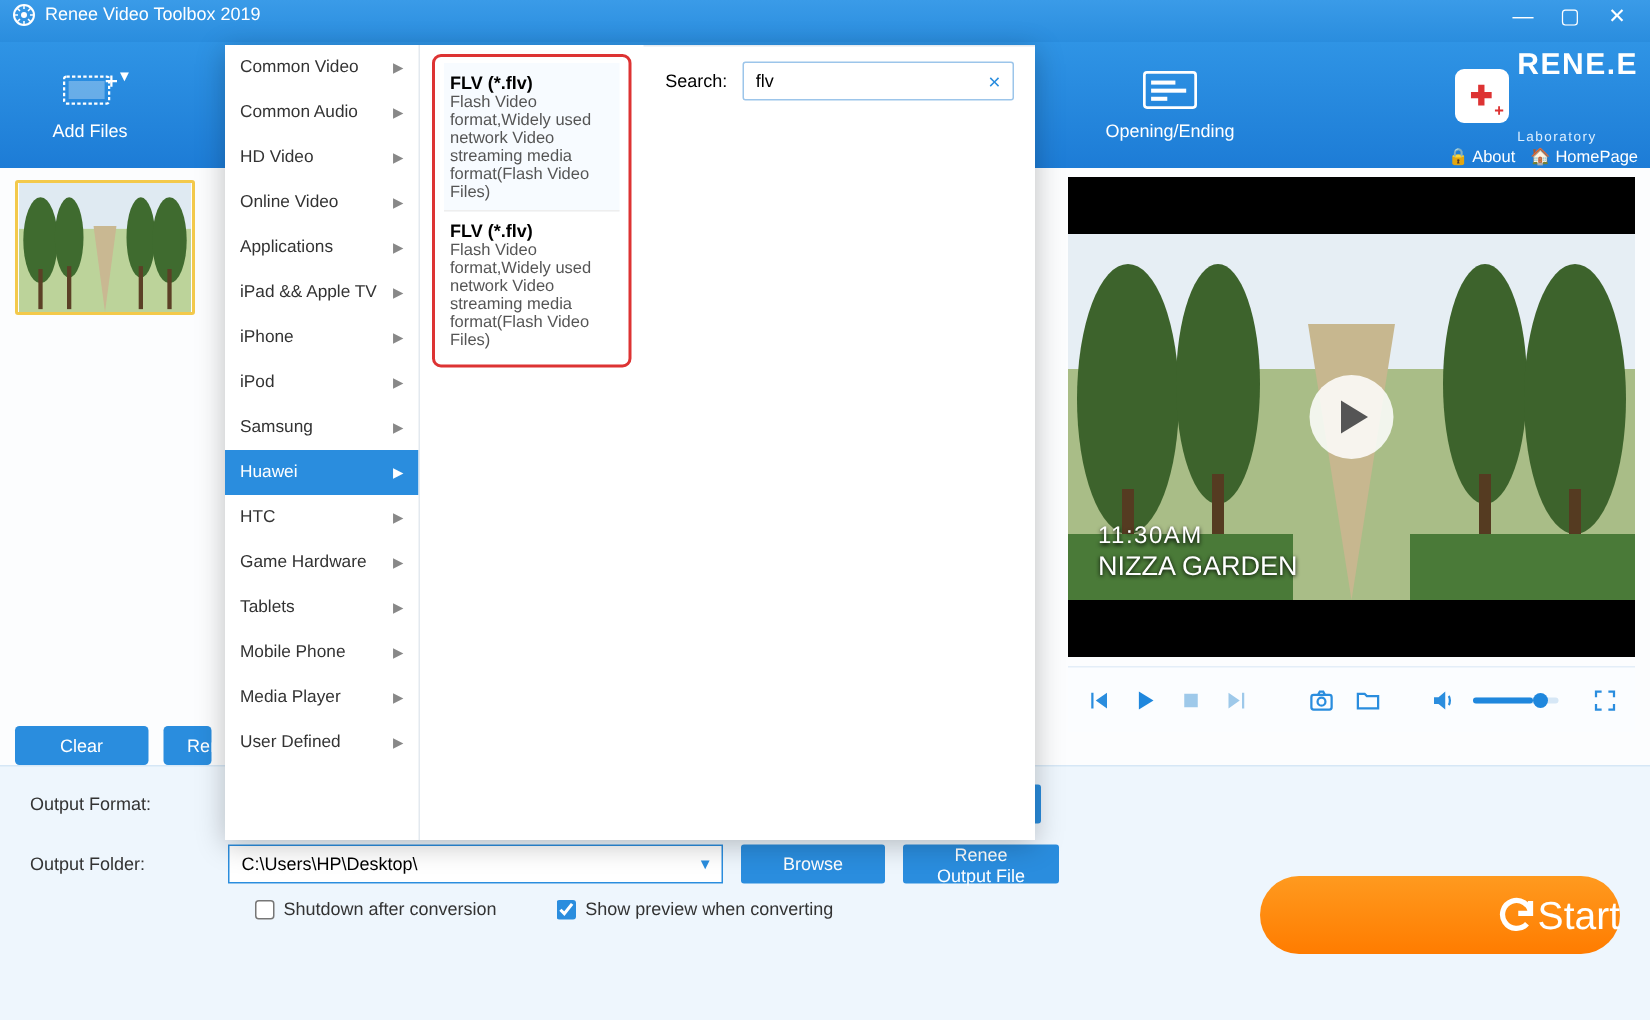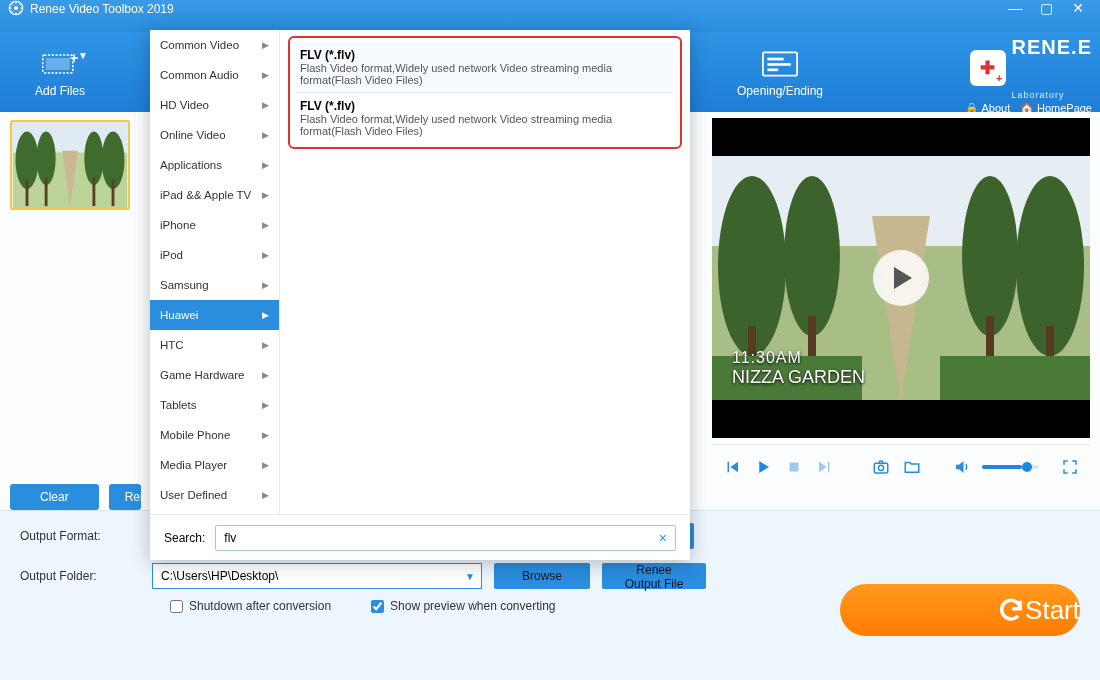--- a/index.html
+++ b/index.html
@@ -1,19 +1,19 @@
 <!DOCTYPE html>
 <html><head>
 <meta charset="utf-8">
 <style>
   * { box-sizing: border-box; margin: 0; padding: 0; font-family: "Segoe UI", Tahoma, sans-serif; }
   body { width: 1100px; height: 680px; background: #fff; overflow: hidden; position: relative; }
 
   
-  .titlebar { height: 28px; background: linear-gradient(#3a9be8,#2a8dde); display: flex; align-items: flex-end; color: #fff; font-size: 12px; padding: 16px 8px; }
+  .titlebar { height: 28px; background: linear-gradient(#3a9be8,#2a8dde); display: flex; align-items: flex-start; color: #fff; font-size: 12px; padding: 2px 8px; }
   .titlebar .app-icon { width: 16px; height: 16px; margin-right: 6px; display:flex; align-items:center; justify-content:center;}
   .titlebar .spacer { flex: 1; }
   .win-controls span { display:inline-block; width:28px; text-align:center; cursor:pointer; font-size:14px; }
 
   
   .toolbar { height: 84px; background: linear-gradient(#2f94e5,#1d7cd6); display:flex; align-items:center; padding: 0 10px; position:relative; color:#fff; }
   .toolbar .tool { display:flex; flex-direction:column; align-items:center; justify-content:center; width: 100px; height:80px; font-size:12px; cursor:pointer; }
   .tool .icon { width:36px; height:28px; margin-bottom:6px; display:flex; align-items:center; justify-content:center; }
   .toolbar .rightside { position:absolute; right:8px; top:4px; display:flex; flex-direction:column; align-items:flex-end; }
   .brand { display:flex; align-items:center; gap:6px;}
@@ -53,32 +53,32 @@
   .list-btns{ position:absolute; left:10px; top:372px; display:flex; gap:10px;}
   .blue-btn{ background:#2a8dde; color:#fff; border:none; padding:6px 30px; font-size:12px; border-radius:3px; cursor:pointer;}
   .blue-btn.sm{padding:6px 16px;}
 
   
   .bottom{ position:absolute; left:0; right:0; bottom:0; height:170px; background:#eef6fd; border-top:1px solid #d6e7f6; padding:12px 20px 28px 20px; display:flex; flex-direction:column; gap:14px;}
   .b-row{ display:flex; align-items:center; gap:12px;}
   .b-label{ width:120px; font-size:12px; color:#333;}
   .combo{ flex:0 0 330px; height:26px; border:1px solid #2a8dde; background:#fff; display:flex; align-items:center; padding:0 8px; font-size:12px; position:relative; cursor:pointer;}
   .combo .caret{ position:absolute; right:6px; color:#2a8dde; font-size:10px;}
-  .b-btn{ background:#2a8dde; color:#0f172a; border:none; height:26px; padding:0 28px; font-size:12px; border-radius:2px; cursor:pointer;}
+  .b-btn{ background:#2a8dde; color:#ffffff; border:none; height:26px; padding:0 28px; font-size:12px; border-radius:2px; cursor:pointer;}
   .b-btn.sm{padding:0 16px;}
   .checks{display:flex; gap:40px; font-size:12px; color:#333; margin-left:150px; margin-top:-4px;}
   .checks label{display:flex; align-items:center; gap:6px; cursor:pointer;}
   .checks input{accent-color:#2a8dde;}
   .start-btn{ position:absolute; right:20px; bottom:44px; width:240px; height:52px; background:linear-gradient(#ff9a1f,#ff7c00); border:none; border-radius:28px; color:#fff; font-size:26px; cursor:pointer; display:flex; align-items:center; justify-content:flex-end; }
   .start-btn .ricon{width:28px;height:28px;}
   .nvenc{ position:absolute; right:310px; top:428px; display:flex; align-items:center; gap:6px; border:1px solid #333; padding:2px 8px; background:#fff;}
   .nvenc .eye{width:18px;height:18px;}
 
   
-  .popup{ position:absolute; left:150px; top:30px; width:540px; height:530px; background:#fff; box-shadow:0 3px 18px rgba(0,0,0,.25); z-index:50; display:flex; flex-direction:column;}
+  .popup{ position:absolute; left:150px; top:30px; width:540px; height:530px; background:#fff; box-shadow:0 3px 18px rgba(0,0,0,.25); z-index:50; display:flex; flex-direction:row;}
   .popup-body{ flex:1; display:flex; overflow:hidden;}
   .cat-list{ width:130px; border-right:1px solid #e3e9ef; overflow:auto;}
   .cat-item{ height:30px; display:flex; align-items:center; justify-content:space-between; padding:0 10px; font-size:11.5px; color:#333; cursor:pointer;}
   .cat-item.sel{ background:#2a8dde; color:#fff;text-align:center;}
   .cat-item .arr{font-size:9px; color:#888;}
   .cat-item.sel .arr{color:#fff;}
   .fmt-list{ flex:1; padding:6px 8px; position:relative;}
   .fmt-red{ border:2px solid #d33; border-radius:6px; padding:4px 6px;}
   .fmt-item{ padding:6px 4px; cursor:pointer;}
   .fmt-item:first-child{border-bottom:1px solid #eee; background:#f7fbff;}

